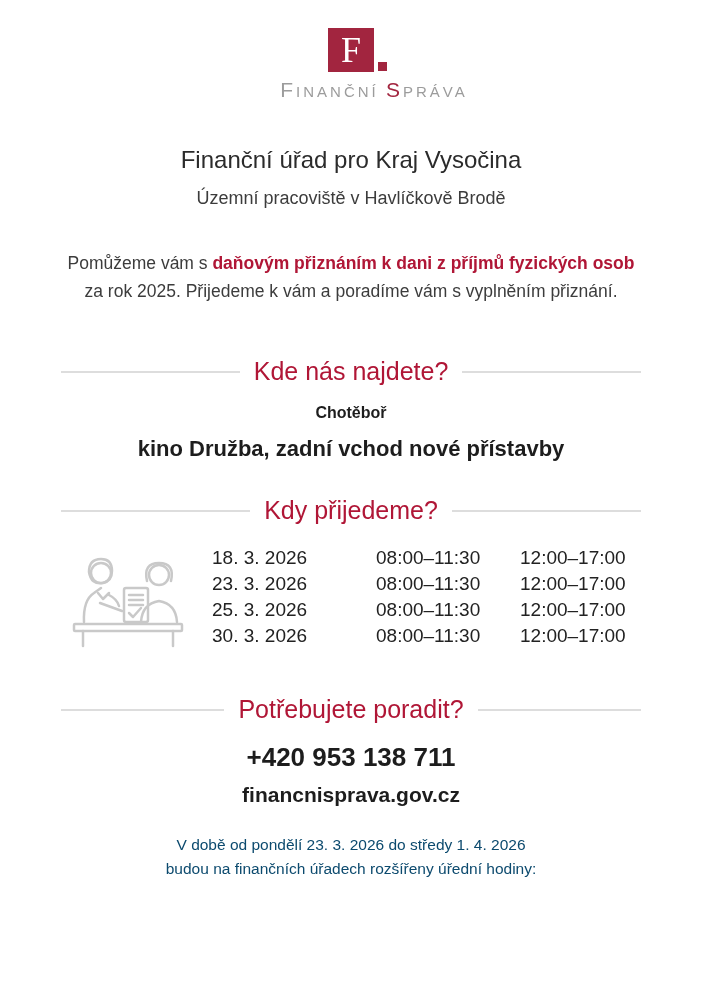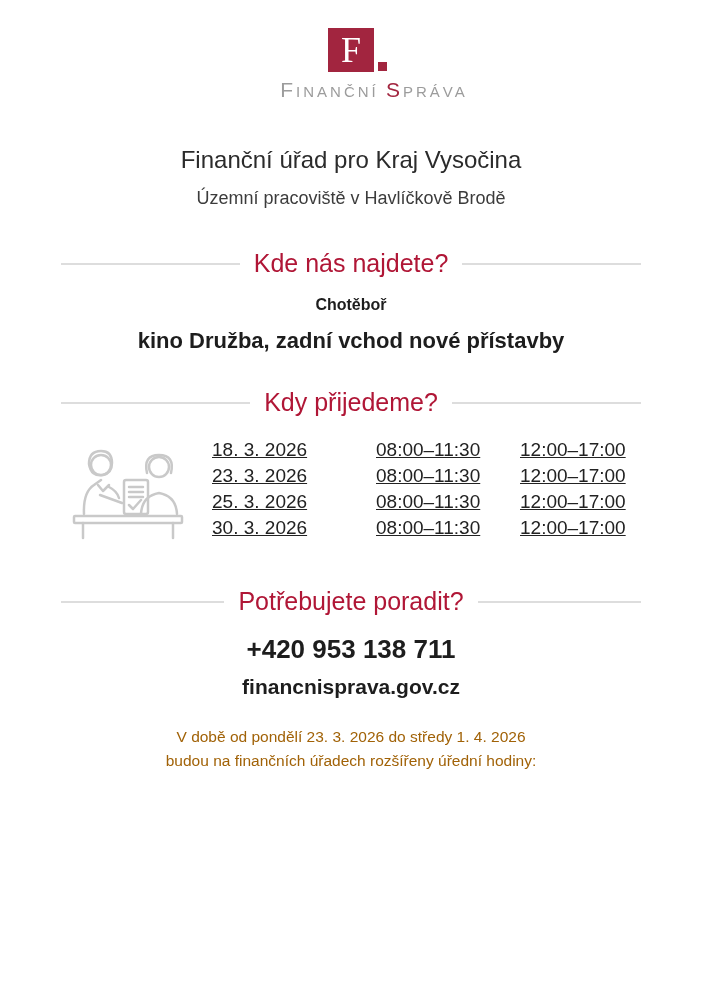--- a/index.html
+++ b/index.html
@@ -45,48 +45,49 @@
   }
   .section-heading::before,.section-heading::after{
     content:"";flex:1;height:2px;background:#dddddd;
   }
 
   .city{font-size:16px;font-weight:bold;color:#1d1d1d;margin:8px 0 14px 0;}
   .address{font-size:22px;font-weight:bold;color:#1d1d1d;margin:0 0 34px 0;}
 
   
   .schedule-wrap{display:flex;justify-content:center;align-items:center;gap:18px;margin:6px 0 44px 0;}
-  .schedule{font-size:19px;color:#222222;text-align:left;text-decoration:underline;}
+  .schedule{font-size:19px;color:#222222;text-align:left;}
   .sched-row{display:grid;grid-template-columns:150px 130px 120px;column-gap:14px;line-height:26px;}
   .sched-row .t{white-space:nowrap;}
 
   
   .phone{font-size:26px;font-weight:bold;color:#1d1d1d;margin:10px 0 10px 0;}
   .web{font-size:21px;font-weight:bold;color:#1d1d1d;margin:0 0 26px 0;}
 
   
-  .note{font-size:15.5px;line-height:1.55;color:#a16207;margin:0 0 16px 0;text-align:center;}
+  .note{font-size:15.5px;line-height:1.55;color:#0c4a6e;margin:0 0 16px 0;text-align:center;}
 </style>
 </head>
 <body>
 
 <div class="page">
 
   <div class="logo">
     <div class="logo-mark">
       <div class="logo-box">F</div>
       <div class="logo-dot"></div>
     </div>
     <div class="wordmark"><span class="big">F</span><span>INANČNÍ</span>&nbsp;<span class="big red">S</span><span>PRÁVA</span></div>
   </div>
 
 
   <p class="office-name">Finanční úřad pro Kraj Vysočina</p>
   <p class="office-branch">Územní pracoviště v Havlíčkově Brodě</p>
 
+  <p class="intro"><span>Pomůžeme vám s </span><span class="hl">daňovým přiznáním k dani z příjmů fyzických osob</span><br><span>za rok 2025. Přijedeme k vám a poradíme vám s vyplněním přiznání.</span></p>
 
   <div class="section-heading">
     <span>Kde nás najdete?</span>
   </div>
   <p class="city">Chotěboř</p>
   <p class="address">kino Družba, zadní vchod nové přístavby</p>
 
   <div class="section-heading">
     <span>Kdy přijedeme?</span>
   </div>

